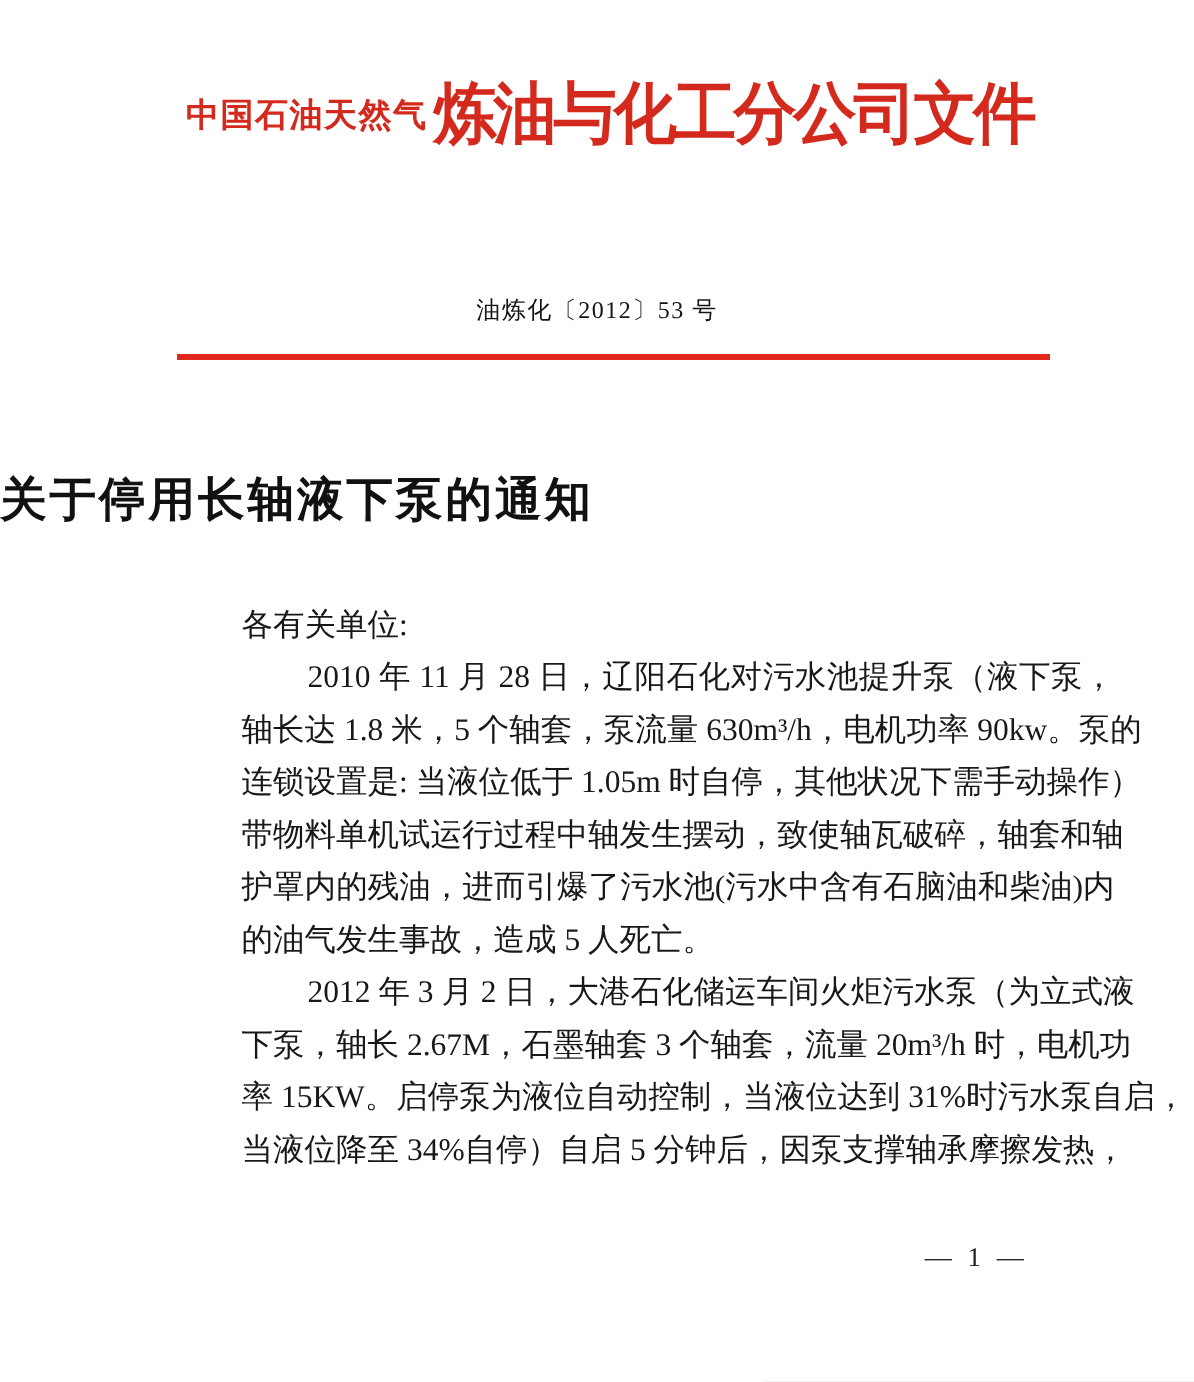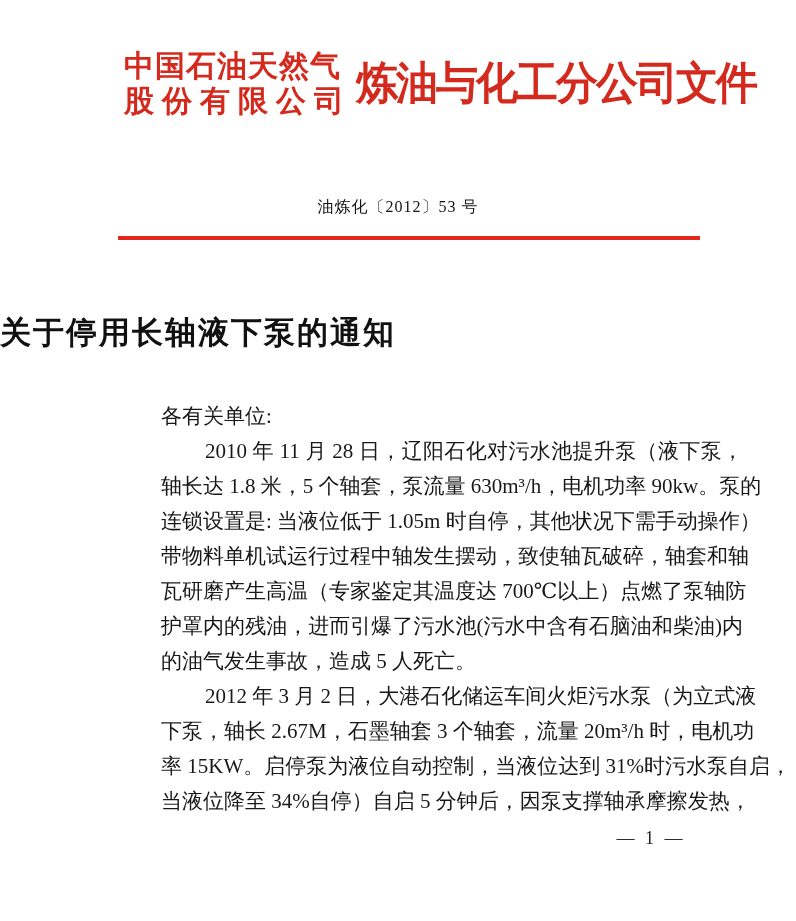--- a/index.html
+++ b/index.html
@@ -22,21 +22,21 @@
   .doc-header {
     position: absolute;
     top: 48px;
     left: 124px;
     display: flex;
     align-items: center;
     color: #d42a1e;
   }
   .org-block {
     font-weight: bold;
-    font-size: 30px;
+    font-size: 22px;
     line-height: 35px;
     white-space: nowrap;
   }
   .org-line1 { letter-spacing: 1px; }
   .org-line2 { letter-spacing: 8px; }
   .dept-title {
     font-weight: bold;
     font-size: 42px;
     letter-spacing: -2px;
     margin-left: 4px;
@@ -114,38 +114,36 @@
   }
 </style>
 </head>
 <body>
 
 <div class="page">
 
   <div class="doc-header">
     <div class="org-block">
       <div class="org-line1">中国石油天然气</div>
-      <div class="org-line2">股份有限公司</div>
     </div>
     <div class="dept-title">炼油与化工分公司文件</div>
   </div>
 
   <div class="doc-number">油炼化〔2012〕53 号</div>
 
   <div class="red-rule"></div>
 
   <div class="doc-title">关于停用长轴液下泵的通知</div>
 
   <div class="doc-body">
       <div class="line">各有关单位:</div>
       <div class="line indent fill">2010 年 11 月 28 日，辽阳石化对污水池提升泵（液下泵，</div>
       <div class="line fill">轴长达 1.8 米，5 个轴套，泵流量 630m³/h，电机功率 90kw。泵的</div>
       <div class="line fill">连锁设置是: 当液位低于 1.05m 时自停，其他状况下需手动操作）</div>
       <div class="line fill">带物料单机试运行过程中轴发生摆动，致使轴瓦破碎，轴套和轴</div>
-      <div class="line fill">瓦研磨产生高温（专家鉴定其温度达 700℃以上）点燃了泵轴防</div>
       <div class="line fill">护罩内的残油，进而引爆了污水池(污水中含有石脑油和柴油)内</div>
       <div class="line">的油气发生事故，造成 5 人死亡。</div>
       <div class="line indent fill">2012 年 3 月 2 日，大港石化储运车间火炬污水泵（为立式液</div>
       <div class="line fill">下泵，轴长 2.67M，石墨轴套 3 个轴套，流量 20m³/h 时，电机功</div>
       <div class="line fill">率 15KW。启停泵为液位自动控制，当液位达到 31%时污水泵自启，</div>
       <div class="line fill">当液位降至 34%自停）自启 5 分钟后，因泵支撑轴承摩擦发热，</div>
     </div>
 
   <div class="page-footer">— 1 —</div>
 

